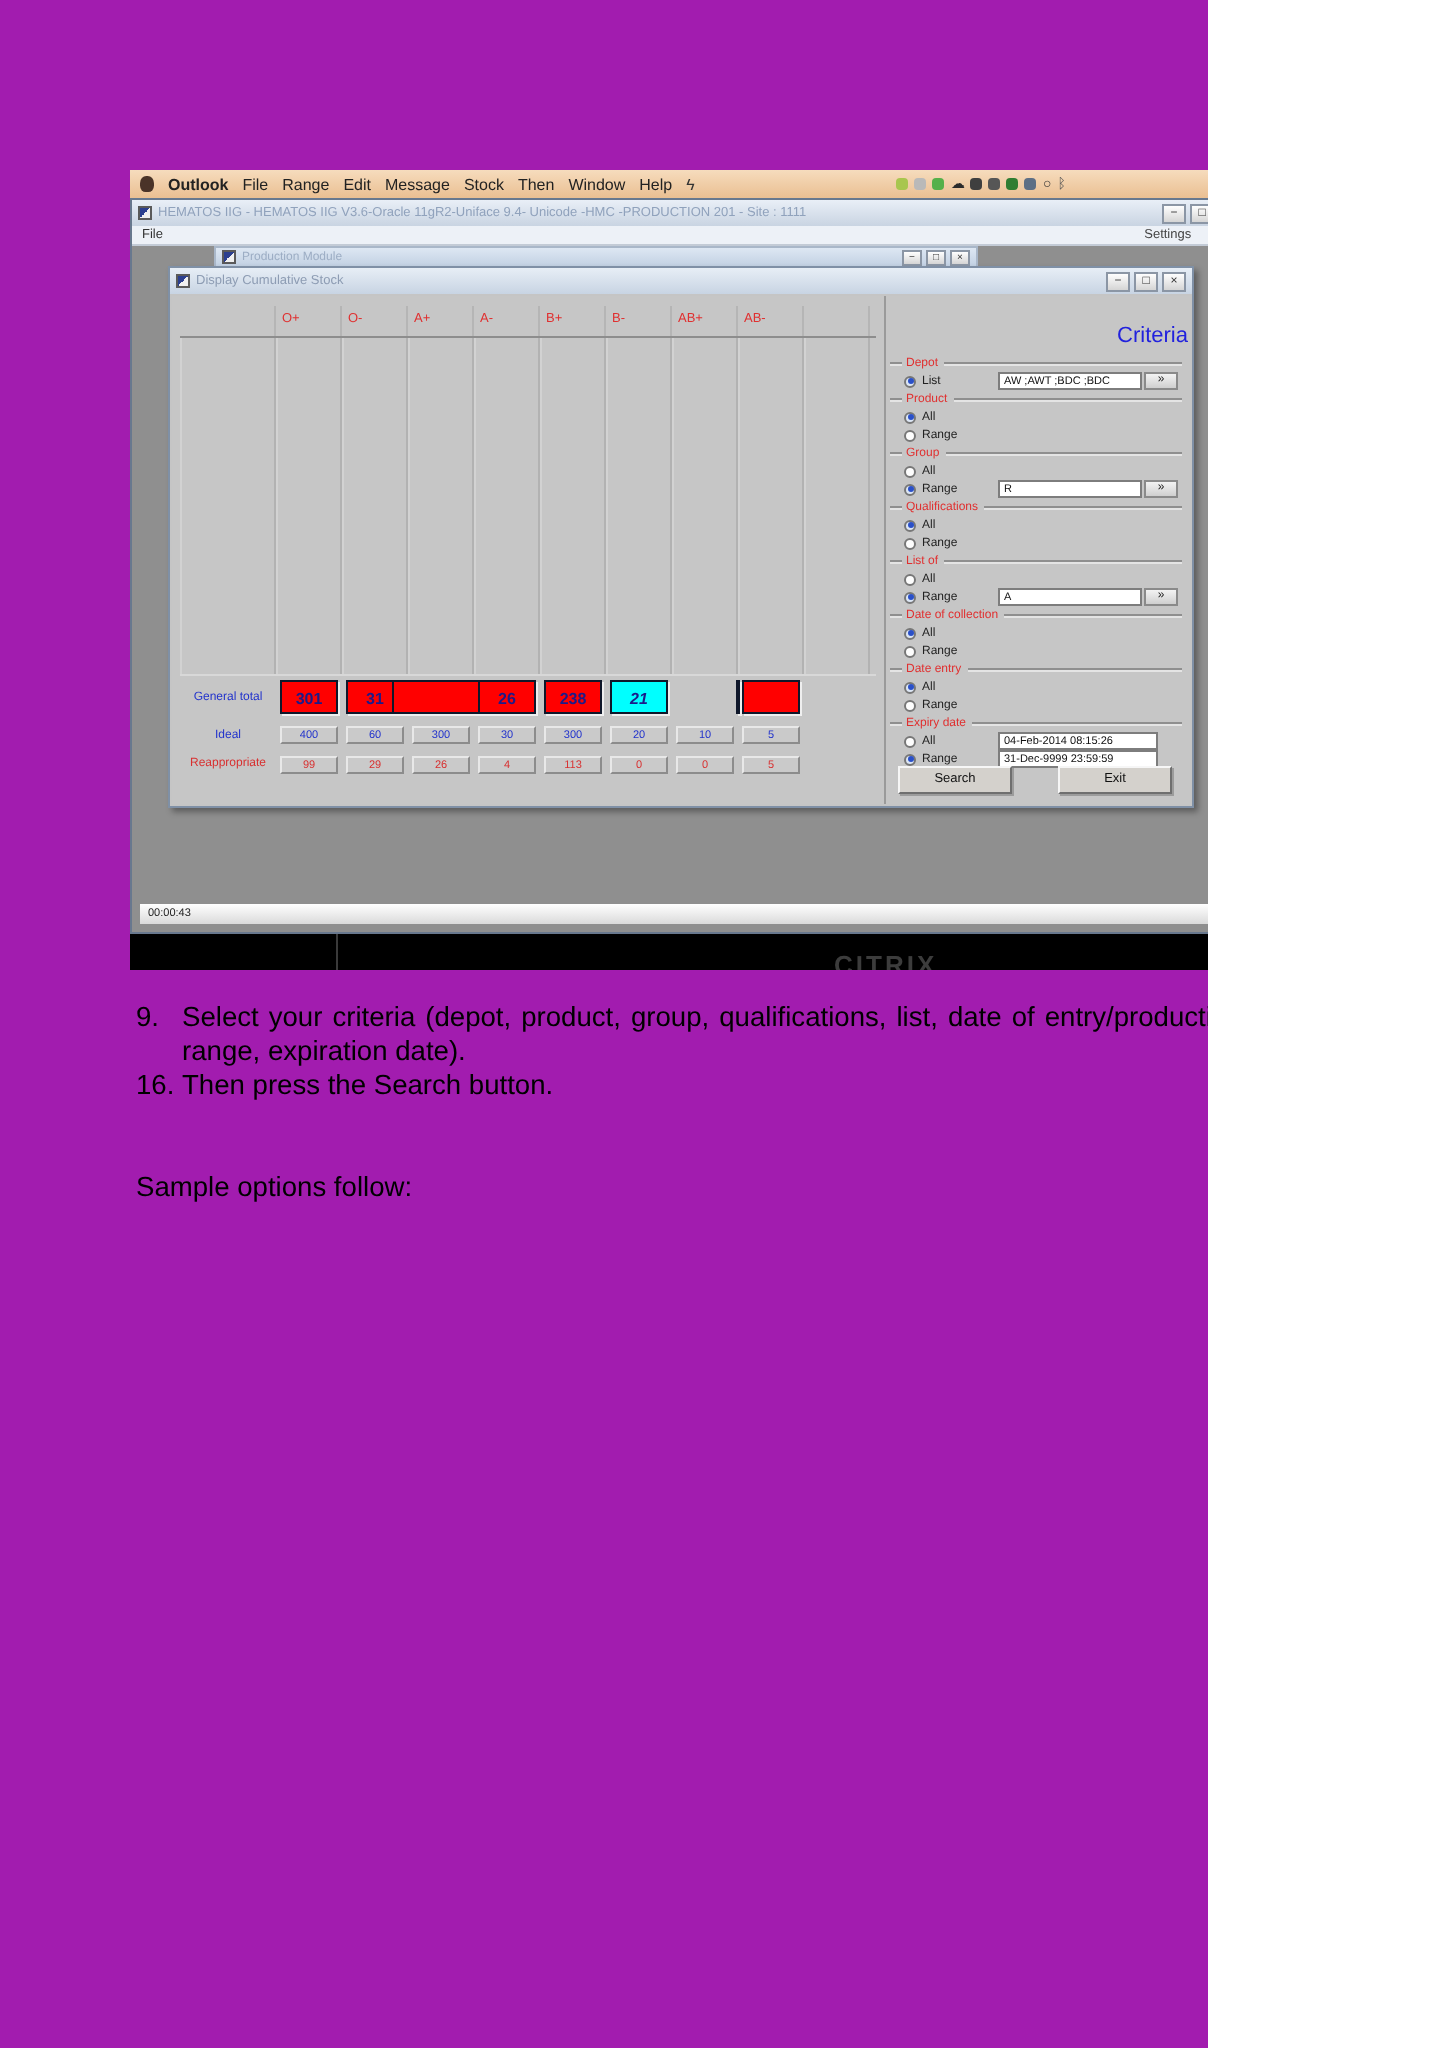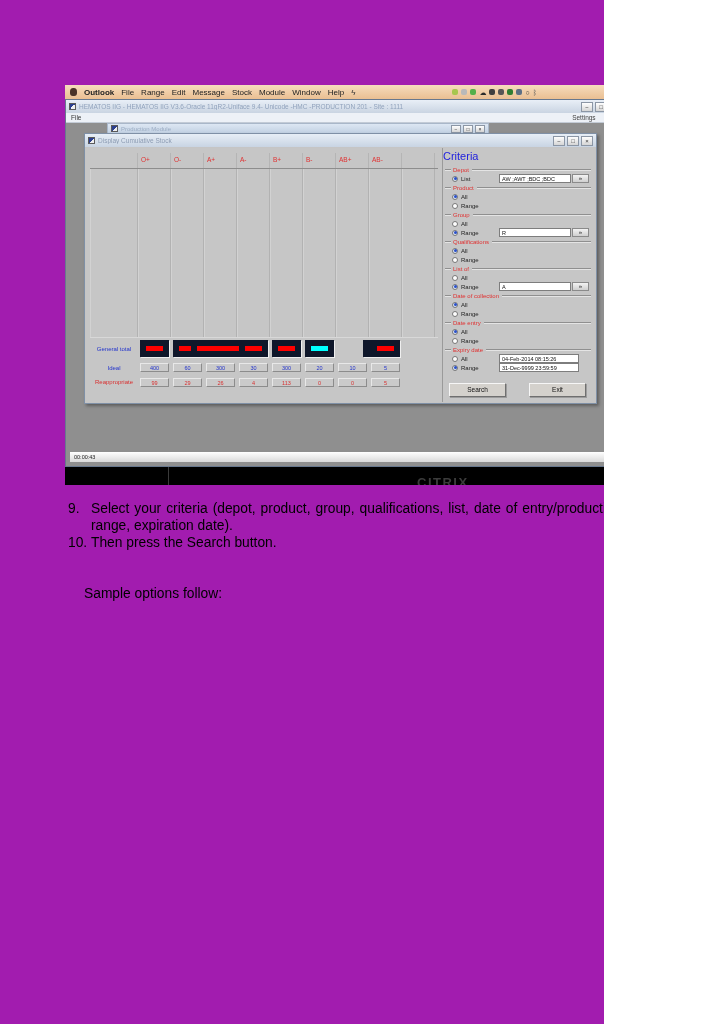--- a/index.html
+++ b/index.html
@@ -73,30 +73,30 @@
   .trow { position:absolute; left:0; display:flex; align-items:center; }
   .trow0 { top:188px; height:21px; }
   .trow1 { top:211px; height:13px; }
   .trow2 { top:225px; height:14px; }
   .rlbl { width:48px; font-size:6px; text-align:center; }
   .trow0 .rlbl, .trow1 .rlbl { color:#2233cc; }
   .trow2 .rlbl { color:#d83030; }
   .tcell { width:33px; display:flex; justify-content:center; }
   .vbox { text-align:center; overflow:hidden; }
   .vbox0 { width:29px; height:17px; line-height:17px; font-size:8px; font-weight:bold; color:#1b1b8a;
-    border:6px solid #0f172a; box-shadow:1px 1px 0 #efefef; }
+    border:1px solid #0f172a; box-shadow:1px 1px 0 #efefef; }
   .vbox1 { width:29px; height:9px; line-height:9px; font-size:5.5px; color:#2233cc; background:#cacaca;
     border:1px solid; border-color:#e8e8e8 #8c8c8c #8c8c8c #e8e8e8; }
   .vbox2 { width:29px; height:9px; line-height:9px; font-size:5.5px; color:#d83030; background:#cacaca;
     border:1px solid; border-color:#e8e8e8 #8c8c8c #8c8c8c #e8e8e8; }
 
   
   .crit { position:absolute; left:356px; top:0; width:152px; height:100%;
     border-left:1px solid #9a9a9a; }
-  .crit-title { text-align:left; font-size:11px; color:#2222dd; margin-top:2px; height:15px; }
+  .crit-title { text-align:right; font-size:11px; color:#2222dd; margin-top:14px; height:15px; }
   .csec {}
   .clabelrow { display:flex; align-items:center; height:9px; padding-left:2px; }
   .cline { height:2px; border-top:1px solid #8f8f8f; border-bottom:1px solid #e4e4e4; }
   .cline.pre { width:6px; margin-right:2px; }
   .cline.post { flex:1; margin-left:3px; margin-right:3px; }
   .clabel { font-size:6px; color:#e03030; white-space:nowrap; }
   .crow { position:relative; height:9px; display:flex; align-items:center; padding-left:9px; gap:3px; }
   .radio { width:6px; height:6px; border-radius:50%; background:#fdfdfd;
     border:1px solid #777; display:inline-flex; align-items:center; justify-content:center; flex:0 0 auto; }
   .radio.sel { background:#dce6f4; }
@@ -122,39 +122,39 @@
   .black-strip { position:absolute; left:0; top:382px; width:595px; height:18px; background:#000; overflow:hidden; }
   .black-strip .vline { position:absolute; left:103px; top:0; width:1px; height:100%; background:#3a3a3a; }
   .citrix { position:absolute; left:352px; top:8px; font-size:13px; font-weight:bold;
     letter-spacing:1.5px; color:#3c3c3c; }
 
   
   .instructions { position:absolute; left:68px; top:500px; width:589px;
     font-size:13.8px; line-height:17px; color:#000; }
   .instr-item { position:relative; padding-left:23px; text-align:justify; text-align-last:left; }
   .inum { position:absolute; left:0; }
-  .sample { position:absolute; left:84px; top:586px; font-size:13.8px; color:#000; }
+  .sample { position:absolute; left:68px; top:586px; font-size:13.8px; color:#000; }
 </style>
 </head>
 <body>
 
 <div class="page">
 
   <div class="shot">
 
     <div class="macbar">
       <span class="apple"></span>
       <span class="appname">Outlook</span>
       <span class="macmenus" id="mac-menus">
           <span class="macmenu">File</span>
           <span class="macmenu">Range</span>
           <span class="macmenu">Edit</span>
           <span class="macmenu">Message</span>
           <span class="macmenu">Stock</span>
-          <span class="macmenu">Module</span>
+          <span class="macmenu">Then</span>
           <span class="macmenu">Window</span>
           <span class="macmenu">Help</span>
         </span>
       <span class="flash">ϟ</span>
       <span class="statusicons" id="status-dots">
           <span class="sdot" style="background: rgb(168, 198, 78);"></span>
           <span class="sdot" style="background: rgb(185, 185, 185);"></span>
           <span class="sdot" style="background: rgb(84, 176, 74);"></span>
           <span class="sglyph" style="color: rgb(43, 43, 43);">☁</span>
           <span class="sdot" style="background: rgb(63, 63, 63);"></span>
@@ -504,19 +504,19 @@
     </div>
 
   </div>
 
   <div class="instructions">
     <div class="instr-item">
       <span class="inum">9.</span>
       <span>Select your criteria (depot, product, group, qualifications, list, date of entry/production, date range, expiration date).</span>
     </div>
     <div class="instr-item">
-      <span class="inum">10.</span>
+      <span class="inum">16.</span>
       <span>Then press the Search button.</span>
     </div>
   </div>
   <p class="sample">Sample options follow:</p>
 
 </div>
 
 </body></html>

